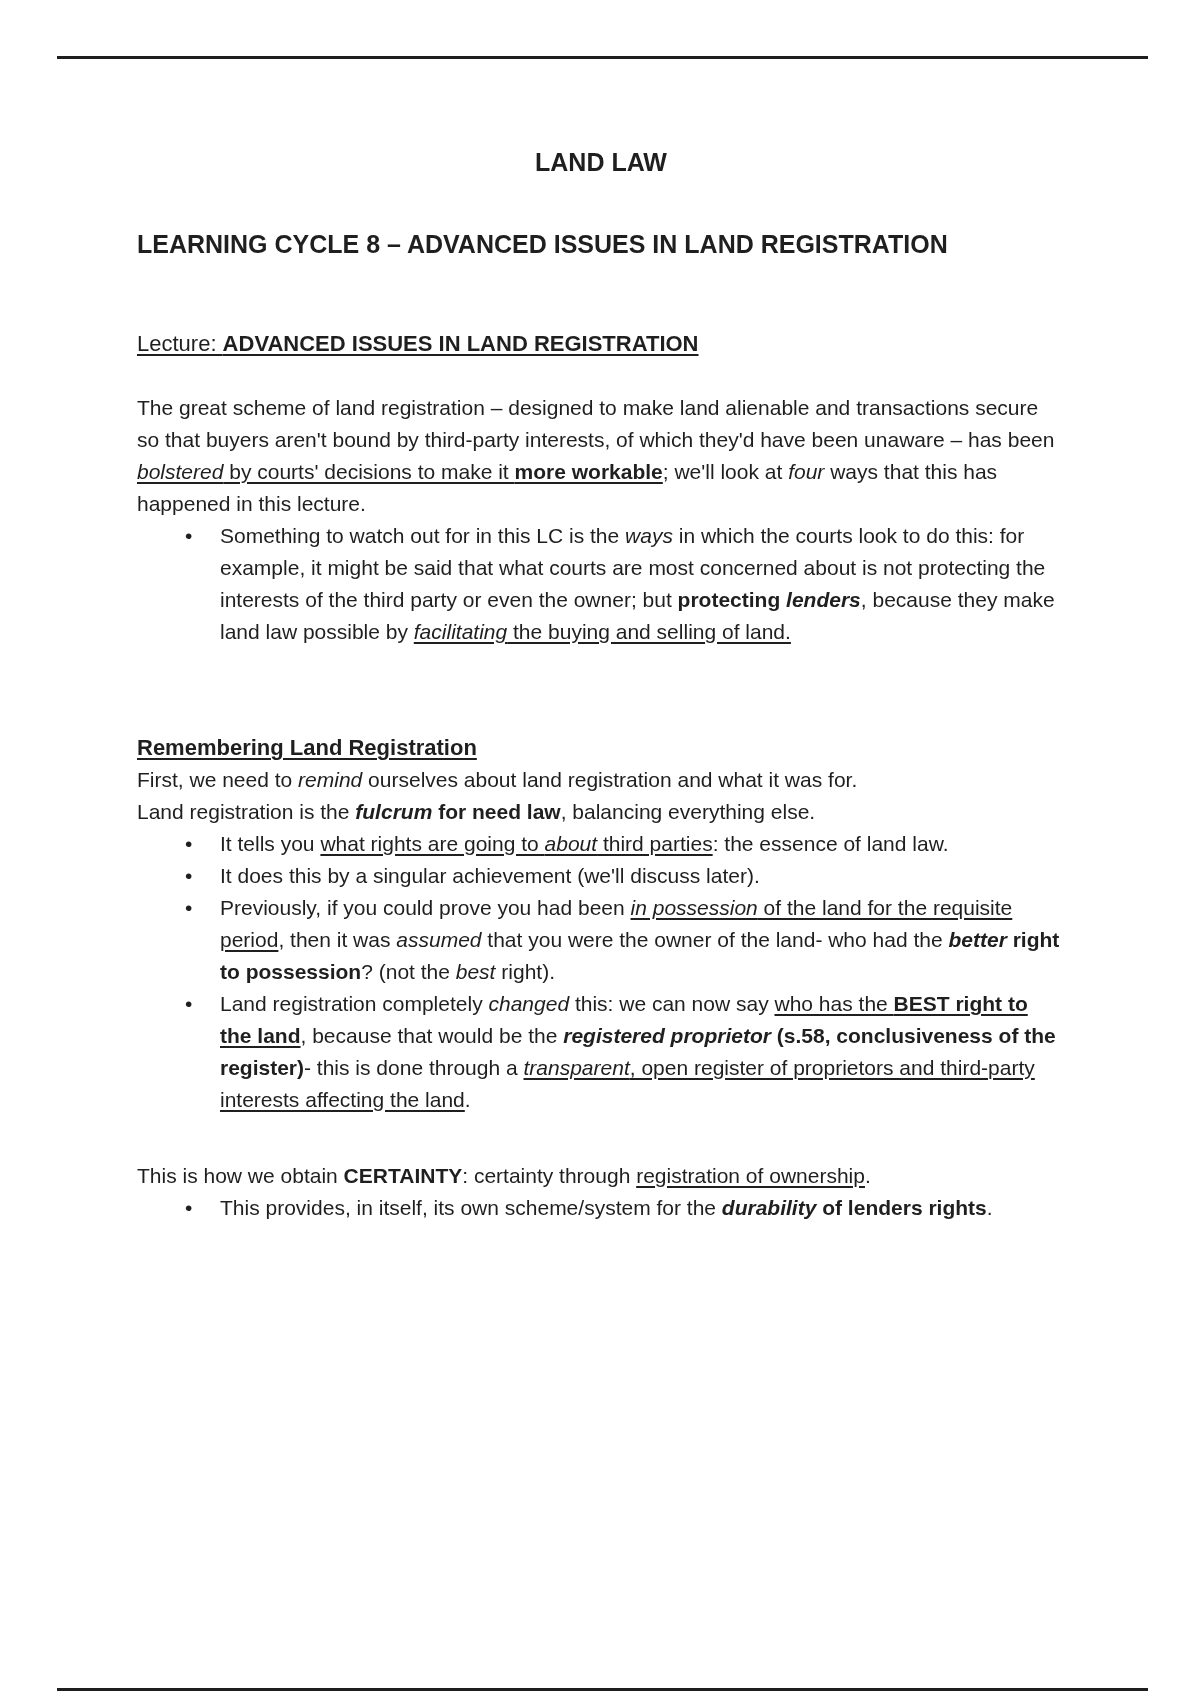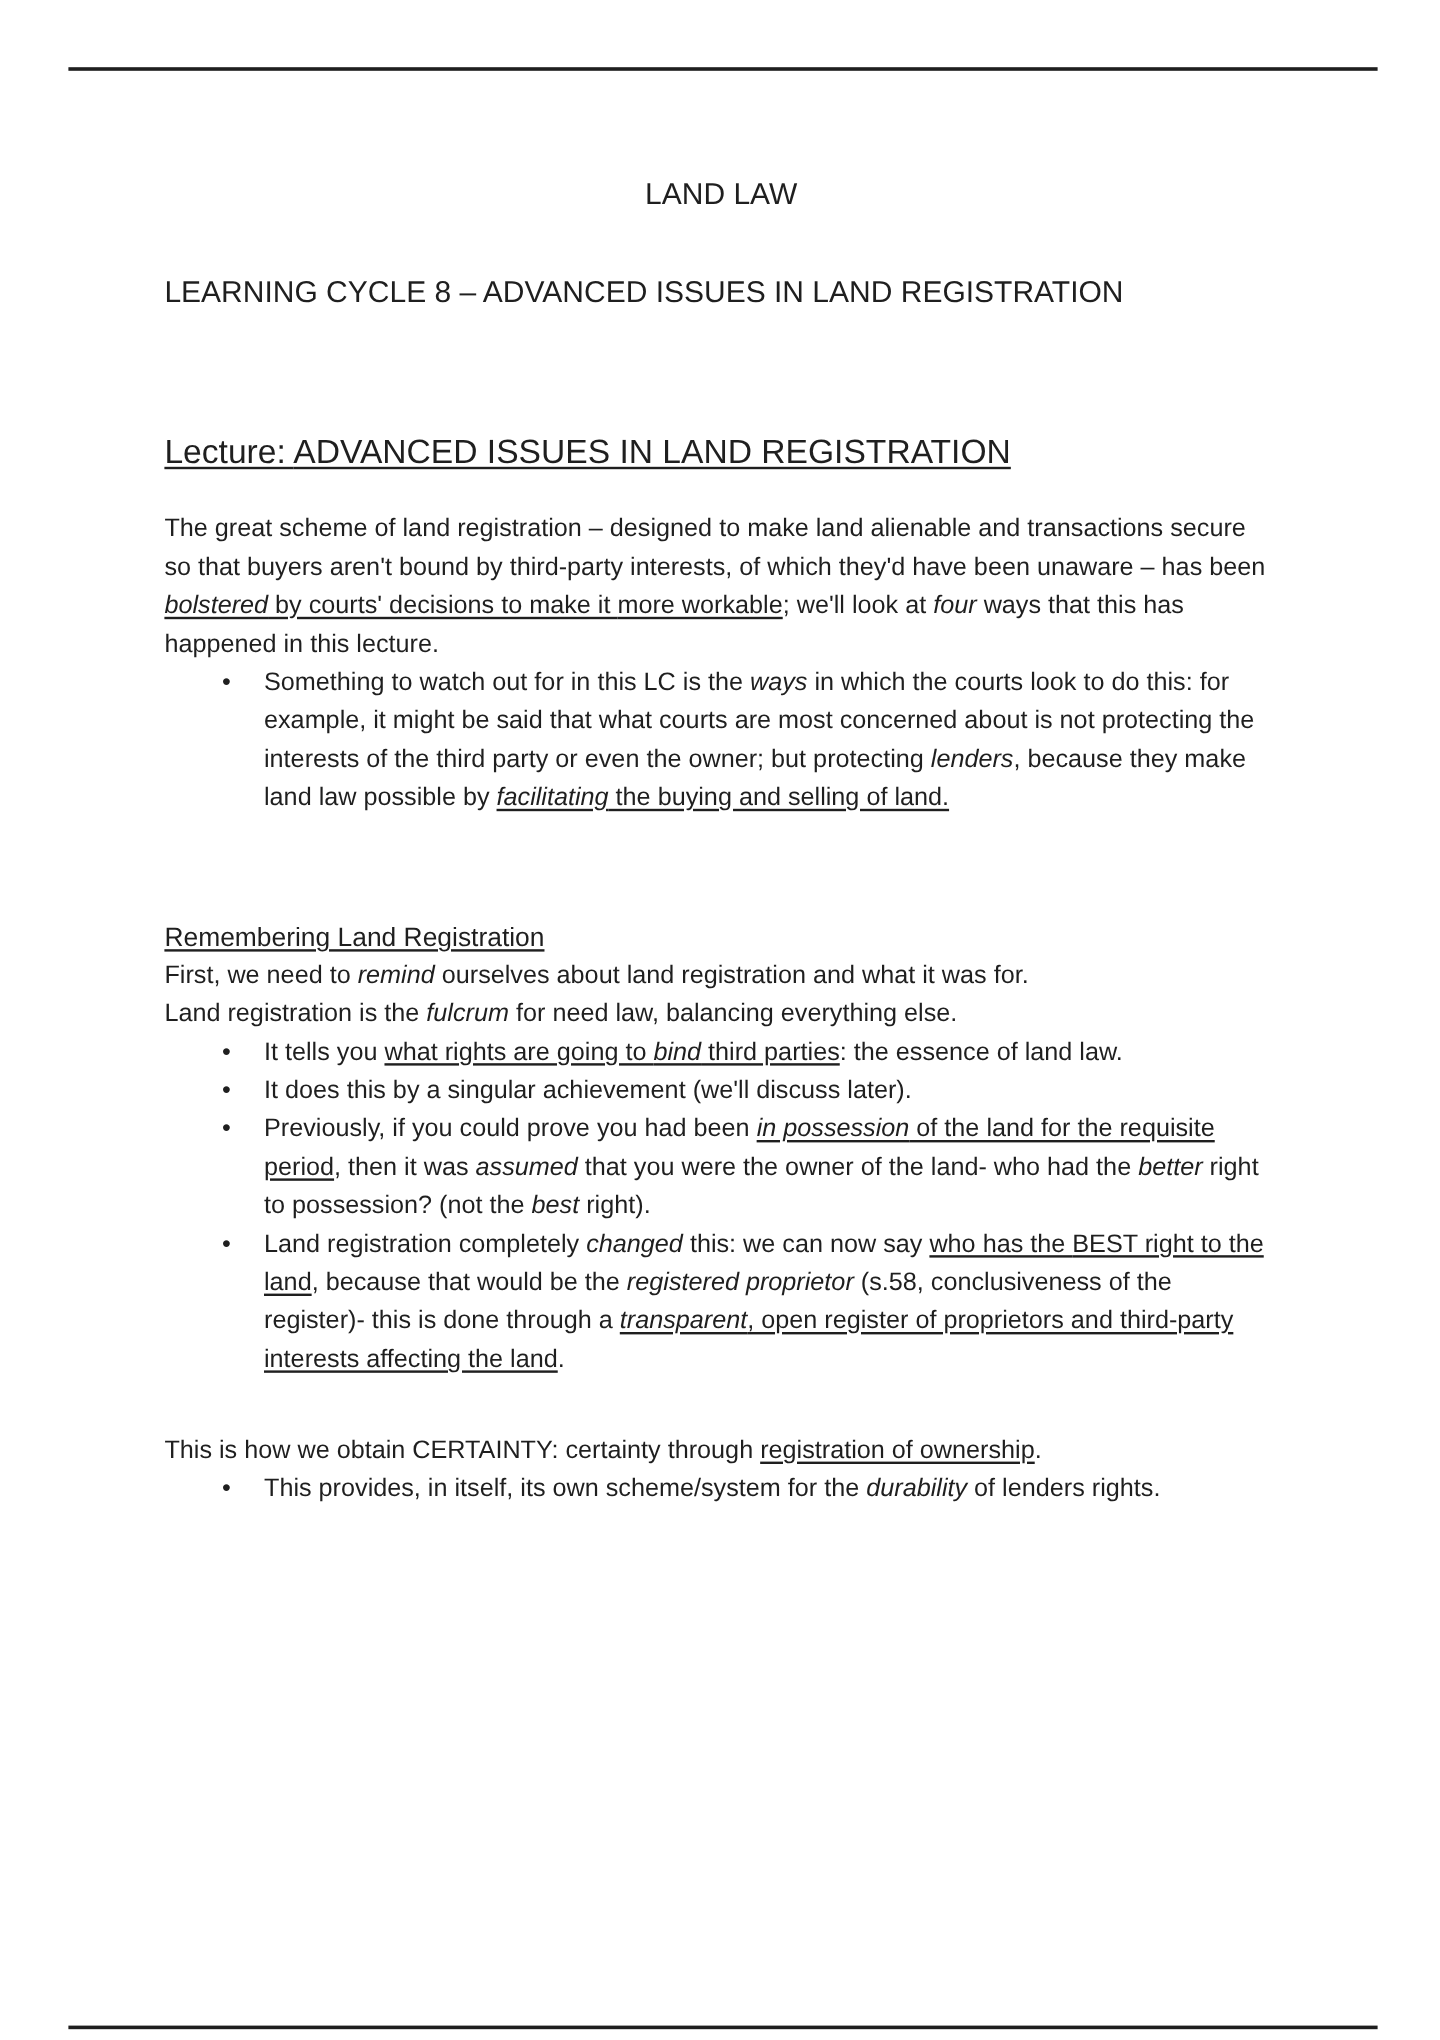--- a/index.html
+++ b/index.html
@@ -45,22 +45,22 @@
     line-height: 32px;
   }
   .subtitle {
     margin-top: 50px;
     text-align: left;
     font-size: 25px;
     font-weight: 700;
     line-height: 32px;
   }
   .lecture-heading {
-    margin-top: 101px;
-    font-size: 28px;
+    margin-top: 68px;
+    font-size: 22px;
     line-height: 32px;
   }
   .section-heading {
     margin-top: 84px;
     font-size: 22px;
     font-weight: 700;
     line-height: 32px;
   }
   .para { margin-top: 0; }
   .para-gap { margin-top: 44px; }
@@ -69,21 +69,21 @@
   .bullet {
     position: relative;
     padding-left: 83px;
   }
   .bullet .dot {
     position: absolute;
     left: 48px;
     top: 0;
   }
 
-  .b { font-weight: 400; }
+  .b { font-weight: 700; }
   .i { font-style: italic; }
   .u {
     text-decoration: underline;
     text-decoration-thickness: 2px;
     text-underline-offset: 3px;
   }
 </style>
 </head>
 <body>
 
@@ -92,21 +92,21 @@
   <div class="content" style="color: rgb(31, 31, 31);">
       <div class="blk title"><span class="b">LAND LAW</span></div>
       <div class="blk subtitle"><span class="b">LEARNING CYCLE 8 – ADVANCED ISSUES IN LAND REGISTRATION</span></div>
       <div class="blk lecture-heading"><span class="u">Lecture: </span><span class="b u">ADVANCED ISSUES IN LAND REGISTRATION</span></div>
       <div class="blk spacer"></div>
       <div class="blk para"><span>The great scheme of land registration – designed to make land alienable and transactions secure so that buyers aren't bound by third-party interests, of which they'd have been unaware – has been </span><span class="i u">bolstered</span><span class="u"> by courts' decisions to make it </span><span class="b u">more workable</span><span>; we'll look at </span><span class="i">four</span><span> ways that this has happened in this lecture.</span></div>
       <div class="blk bullet"><span class="dot">•</span><span class="btxt"><span>Something to watch out for in this LC is the </span><span class="i">ways</span><span> in which the courts look to do this: for example, it might be said that what courts are most concerned about is not protecting the interests of the third party or even the owner; but </span><span class="b">protecting </span><span class="b i">lenders</span><span>, because they make land law possible by </span><span class="i u">facilitating</span><span class="u"> the buying and selling of land.</span></span></div>
       <div class="blk section-heading"><span class="b u">Remembering Land Registration</span></div>
       <div class="blk para"><span>First, we need to </span><span class="i">remind</span><span> ourselves about land registration and what it was for.</span></div>
       <div class="blk para"><span>Land registration is the </span><span class="b i">fulcrum</span><span class="b"> for need law</span><span>, balancing everything else.</span></div>
-      <div class="blk bullet"><span class="dot">•</span><span class="btxt"><span>It tells you </span><span class="u">what rights are going to </span><span class="i u">bind</span><span class="u"> third parties</span><span>: the essence of land law.</span></span></div>
+      <div class="blk bullet"><span class="dot">•</span><span class="btxt"><span>It tells you </span><span class="u">what rights are going to </span><span class="i u">about</span><span class="u"> third parties</span><span>: the essence of land law.</span></span></div>
       <div class="blk bullet"><span class="dot">•</span><span class="btxt"><span>It does this by a singular achievement (we'll discuss later).</span></span></div>
       <div class="blk bullet"><span class="dot">•</span><span class="btxt"><span>Previously, if you could prove you had been </span><span class="i u">in possession</span><span class="u"> of the land for the requisite period</span><span>, then it was </span><span class="i">assumed</span><span> that you were the owner of the land- who had the </span><span class="b i">better</span><span class="b"> right to possession</span><span>? (not the </span><span class="i">best</span><span> right).</span></span></div>
       <div class="blk bullet"><span class="dot">•</span><span class="btxt"><span>Land registration completely </span><span class="i">changed</span><span> this: we can now say </span><span class="u">who has the </span><span class="b u">BEST right to the land</span><span>, because that would be the </span><span class="b i">registered proprietor</span><span> </span><span class="b">(s.58, conclusiveness of the register)</span><span>- this is done through a </span><span class="i u">transparent</span><span class="u">, open register of proprietors and third-party interests affecting the land</span><span>.</span></span></div>
       <div class="blk para-gap"><span>This is how we obtain </span><span class="b">CERTAINTY</span><span>: certainty through </span><span class="u">registration of ownership</span><span>.</span></div>
       <div class="blk bullet"><span class="dot">•</span><span class="btxt"><span>This provides, in itself, its own scheme/system for the </span><span class="b i">durability</span><span class="b"> of lenders rights</span><span>.</span></span></div>
     </div>
   <div class="rule rule-bottom" style="background: rgb(31, 31, 31);"></div>
 </div>
 
 </body></html>

